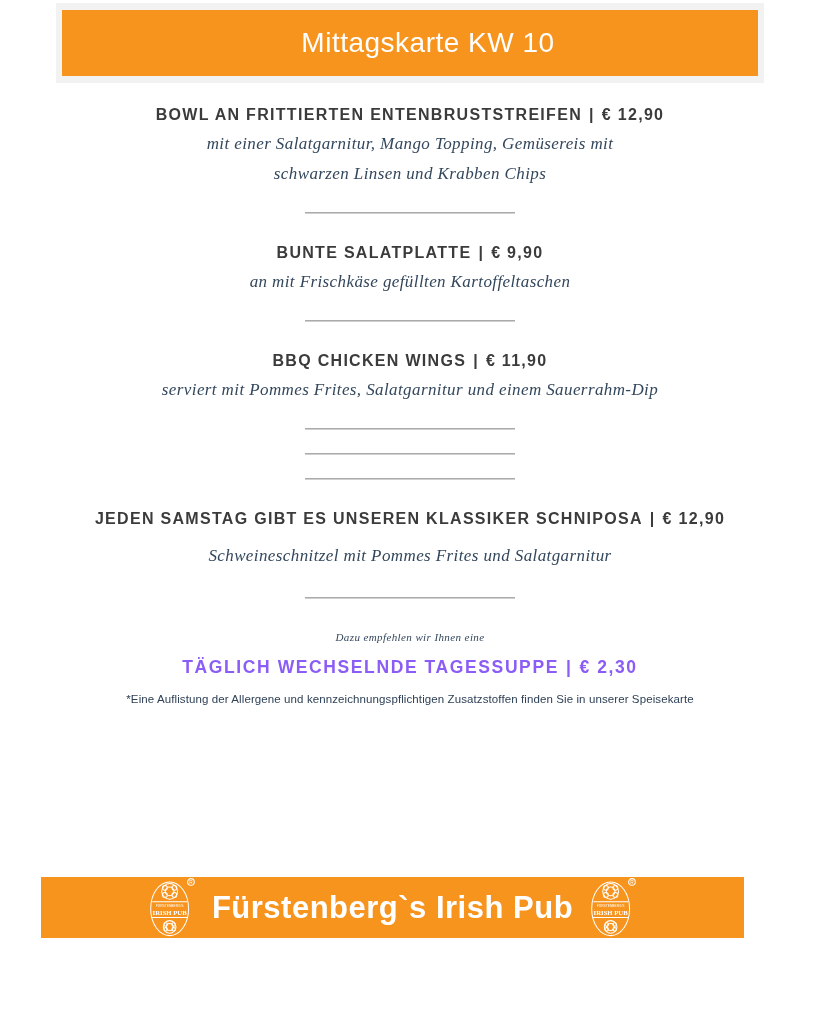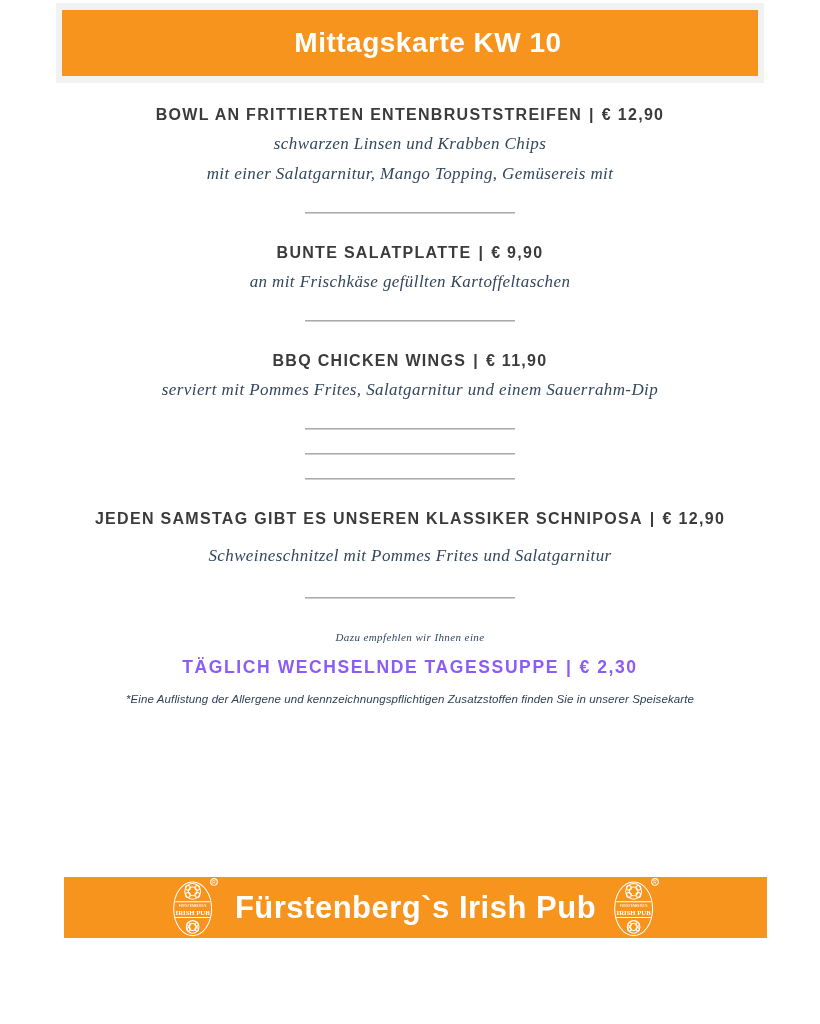--- a/index.html
+++ b/index.html
@@ -16,21 +16,21 @@
   .banner {
     background: #F7941E;
     height: 66px;
     display: flex;
     align-items: center;
     justify-content: center;
   }
   .banner-title {
     color: #ffffff;
     font-size: 28px;
-    font-weight: bold;
+    font-weight: normal;
     letter-spacing: 0.5px;
     margin-left: 36px;
   }
 
   
   .menu {
     width: 720px;
     margin: 0 auto;
     text-align: center;
   }
@@ -73,30 +73,29 @@
   .soup-title {
     margin-top: 14px;
     color: #8b5cf6;
     font-size: 17.5px;
     font-weight: bold;
     letter-spacing: 1.6px;
   }
   .soup-title .sep { padding: 0 7px; }
   .allergen-note {
     margin-top: 15px;
-    font-style: italic;
     color: #2e4156;
     font-size: 11.5px;
     letter-spacing: 0.1px;
   }
 
   
   .footer-banner {
     position: absolute;
-    left: 64px;
+    left: 41px;
     top: 877px;
     width: 703px;
     height: 61px;
     background: #F7941E;
     display: flex;
     align-items: center;
     justify-content: center;
     gap: 16px;
   }
   .footer-title {
@@ -117,22 +116,22 @@
   </div>
 </div>
 
 <div class="menu">
 
   <div class="menu-item first">
     <div class="item-title">
       <span>BOWL AN FRITTIERTEN ENTENBRUSTSTREIFEN</span><span class="sep">|</span><span>€ 12,90</span>
     </div>
     <div class="item-desc">
+      <div>mit einer Salatgarnitur, Mango Topping, Gemüsereis mit</div>
       <div>schwarzen Linsen und Krabben Chips</div>
-      <div>mit einer Salatgarnitur, Mango Topping, Gemüsereis mit</div>
     </div>
   </div>
   <div class="divider"></div>
 
   <div class="menu-item">
     <div class="item-title">
       <span>BUNTE SALATPLATTE</span><span class="sep">|</span><span>€ 9,90</span>
     </div>
     <div class="item-desc">
       <div>an mit Frischkäse gefüllten Kartoffeltaschen</div>

